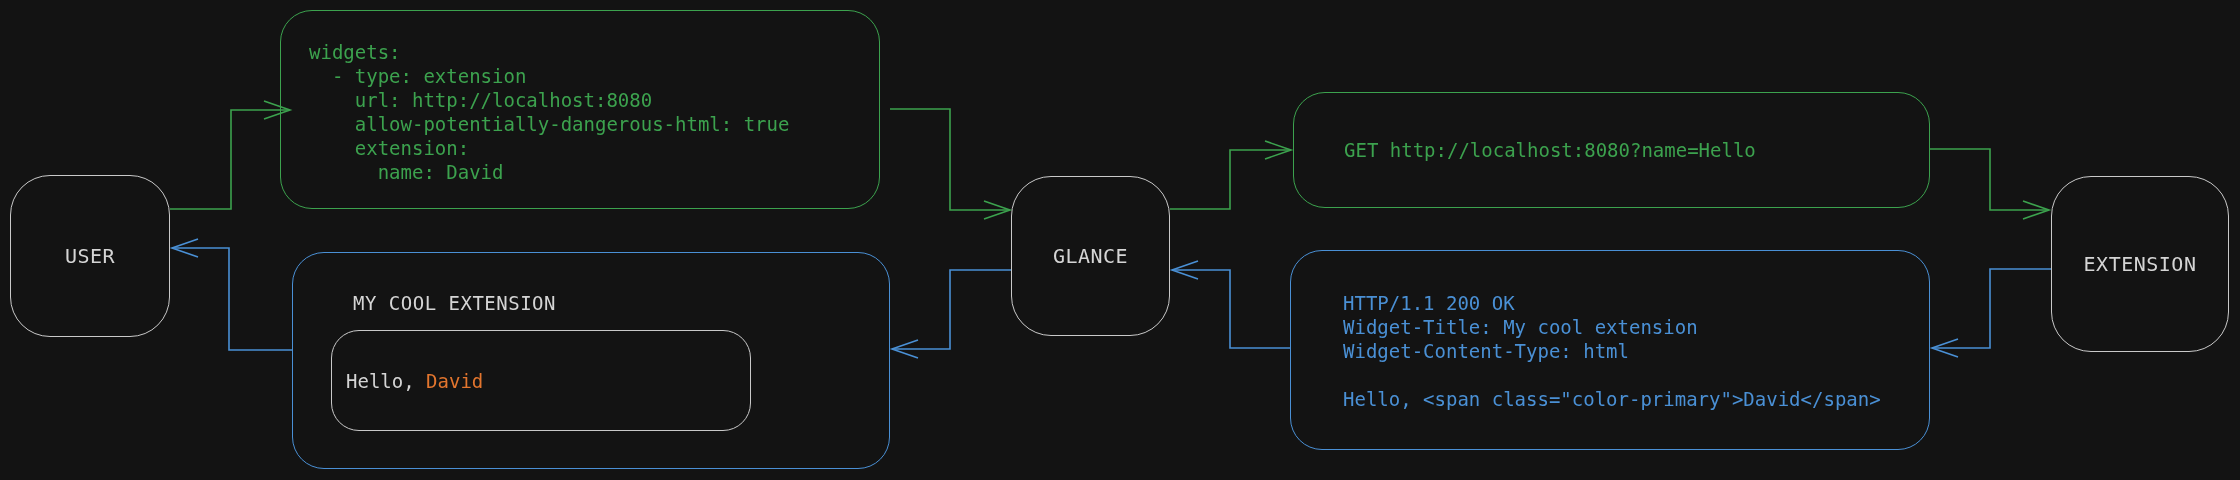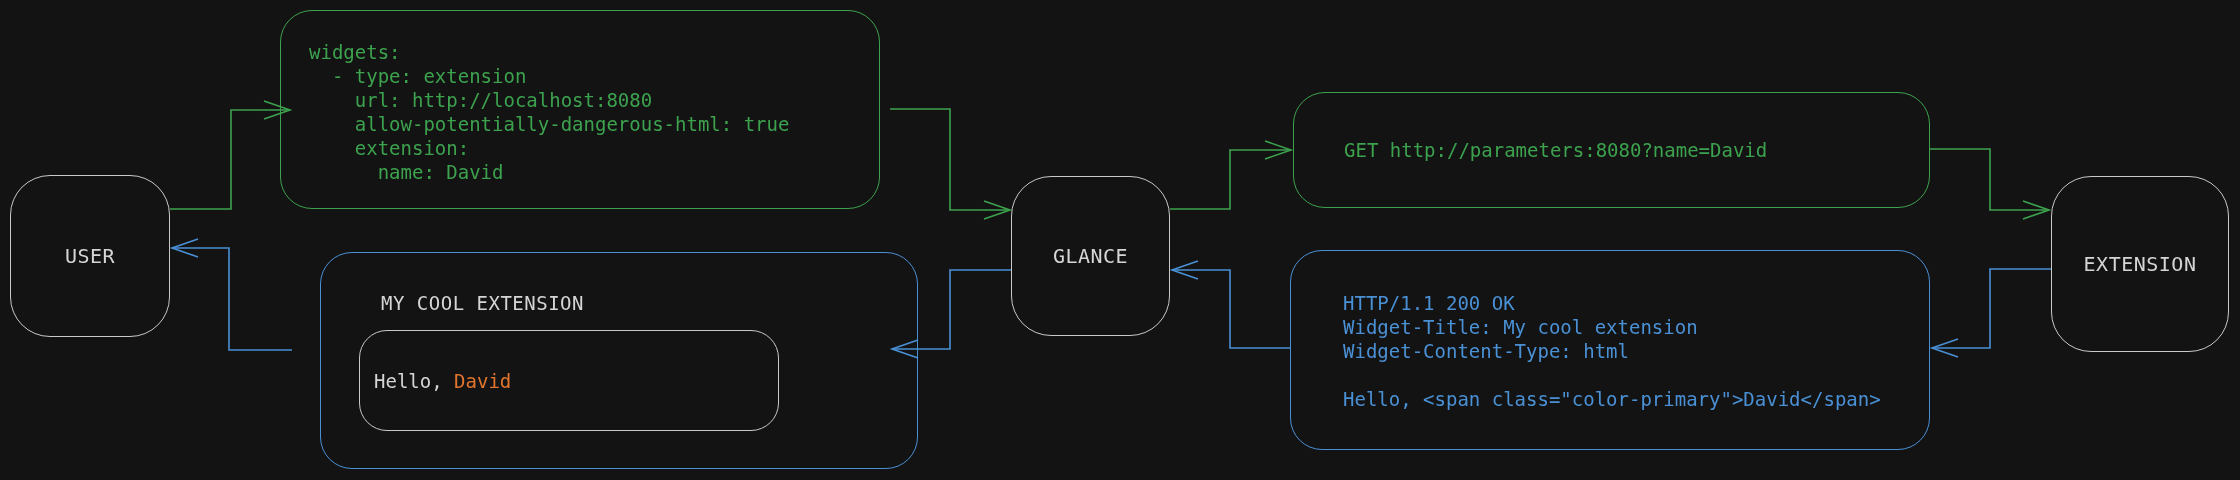--- a/index.html
+++ b/index.html
@@ -32,21 +32,21 @@
   #node-glance{left:1011px;top:150px;width:159px;height:160px;}
   #node-extension{left:2051px;top:150px;width:178px;height:176px;}
 
   .frame{position:absolute;box-sizing:border-box;border-radius:32px;}
   .frame.green{border:1.5px solid var(--green);color:var(--green);}
   .frame.blue{border:1.5px solid var(--blue);color:var(--blue);}
 
   #config-box{left:280px;top:10px;width:600px;height:199px;padding:29px 0 0 28px;}
   #request-box{left:1293px;top:92px;width:637px;height:116px;display:flex;align-items:center;padding-left:50px;}
   #response-box{left:1290px;top:250px;width:640px;height:200px;padding:40px 0 0 52px;}
-  #widget-box{left:292px;top:252px;width:598px;height:217px;margin-left:28px;}
+  #widget-box{left:292px;top:252px;width:598px;height:217px;}
 
   .code-line{white-space:pre;font-size:19px;line-height:24px;height:24px;}
 
   .widget-title{
     position:absolute;left:60px;top:38px;
     font-size:19px;line-height:24px;color:var(--text_light);letter-spacing:0.5px;white-space:pre;
   }
   .preview{
     position:absolute;left:38px;top:77px;width:420px;height:101px;
     box-sizing:border-box;border:1.5px solid var(--gray_border);border-radius:28px;
@@ -110,21 +110,21 @@
   <div class="frame green" id="config-box">
     <div class="code-line">widgets:</div>
     <div class="code-line">  - type: extension</div>
     <div class="code-line">    url: http://localhost:8080</div>
     <div class="code-line">    allow-potentially-dangerous-html: true</div>
     <div class="code-line">    extension:</div>
     <div class="code-line">      name: David</div>
   </div>
 
   <div class="frame green" id="request-box">
-    <div class="code-line">GET http://parameters:8080?name=David</div>
+    <div class="code-line">GET http://localhost:8080?name=Hello</div>
   </div>
 
   <div class="frame blue" id="response-box">
     <div class="code-line">HTTP/1.1 200 OK</div>
     <div class="code-line">Widget-Title: My cool extension</div>
     <div class="code-line">Widget-Content-Type: html</div>
     <div class="code-line"></div>
     <div class="code-line">Hello, &lt;span class="color-primary"&gt;David&lt;/span&gt;</div>
   </div>
 

